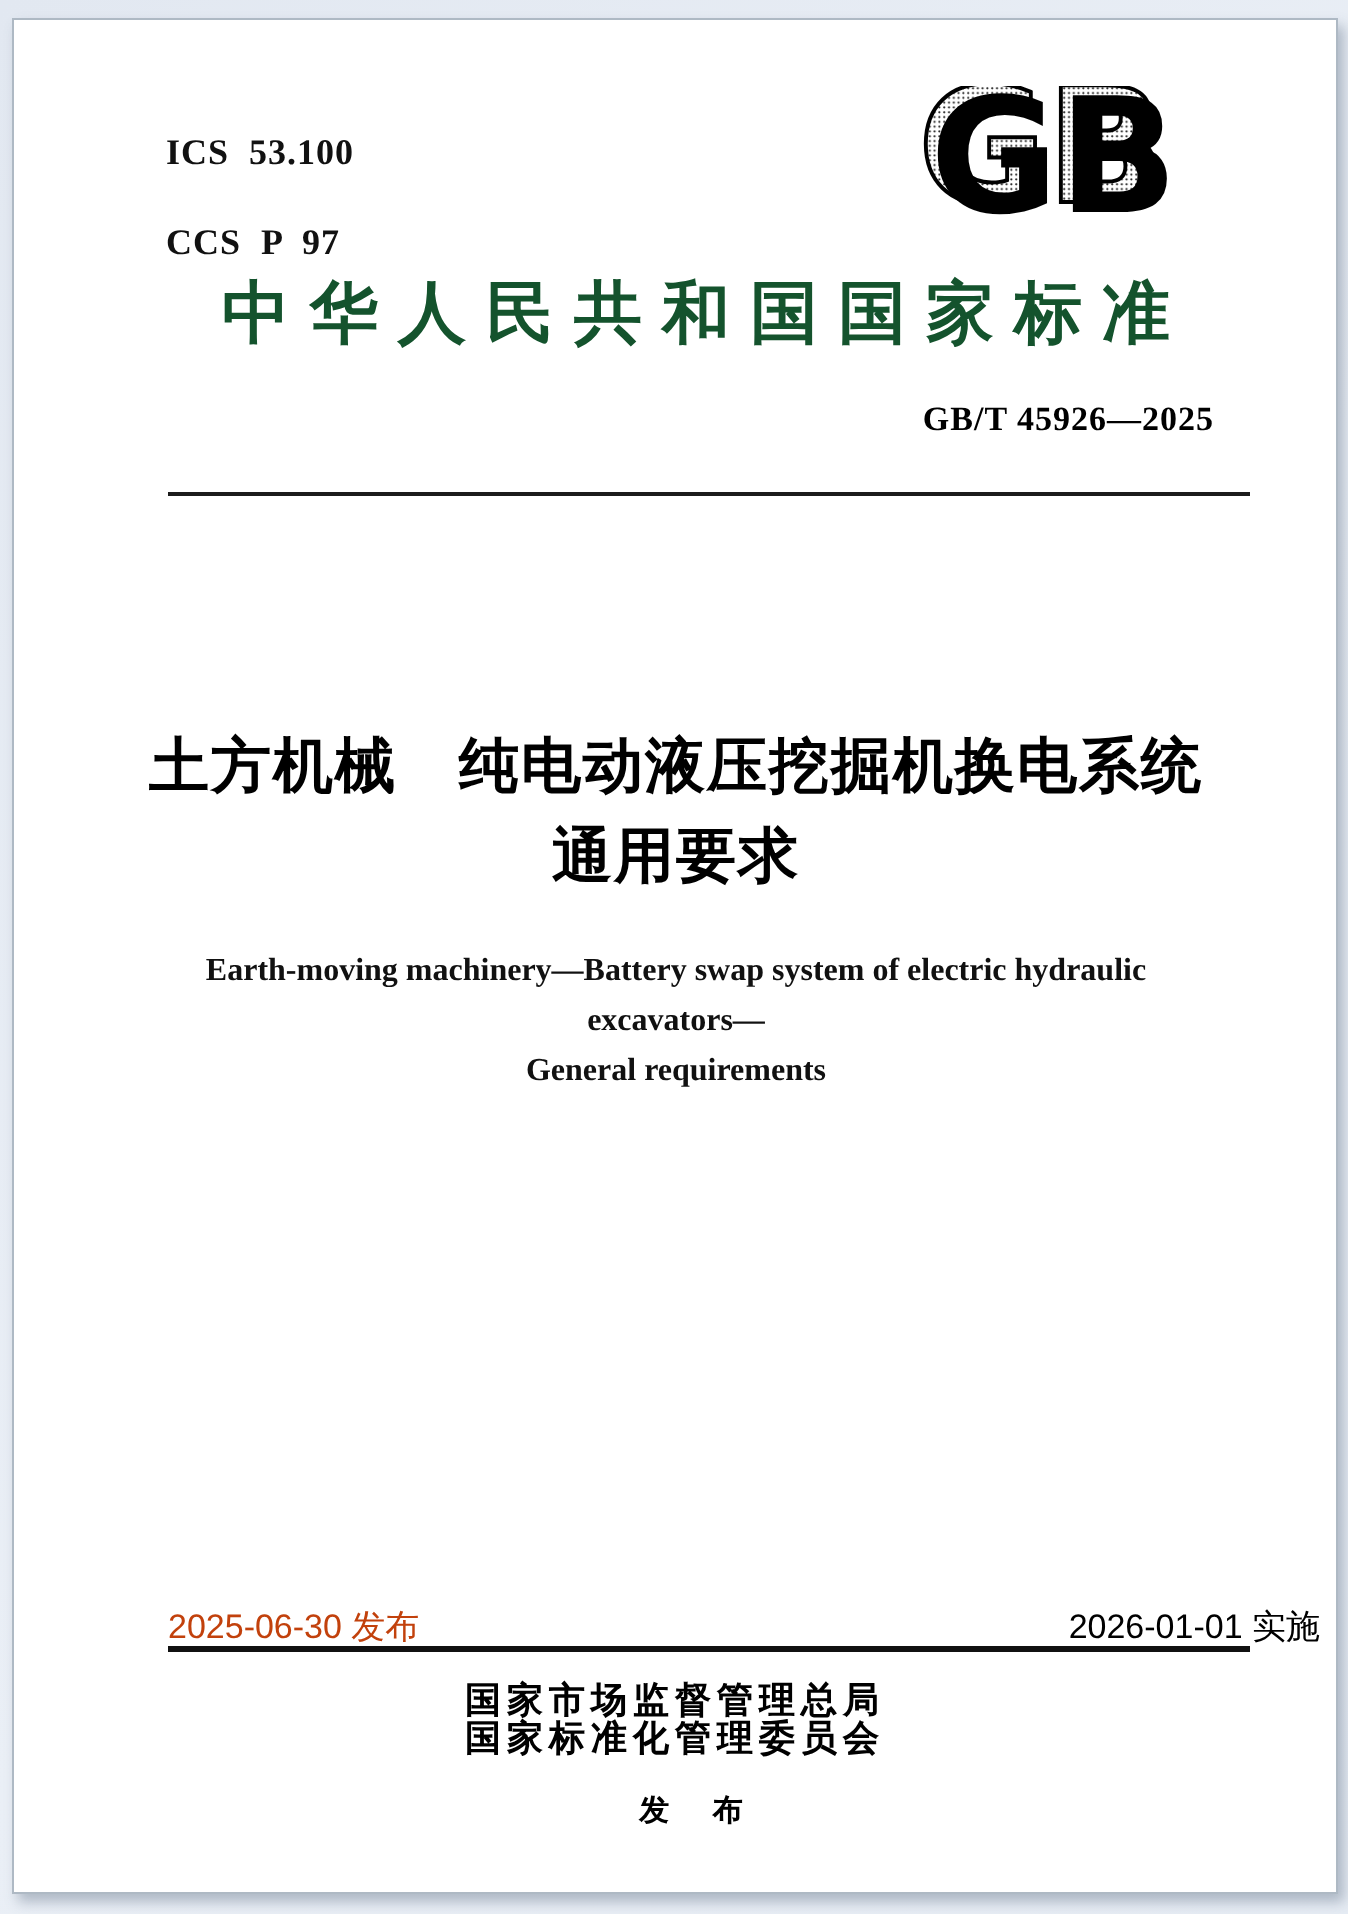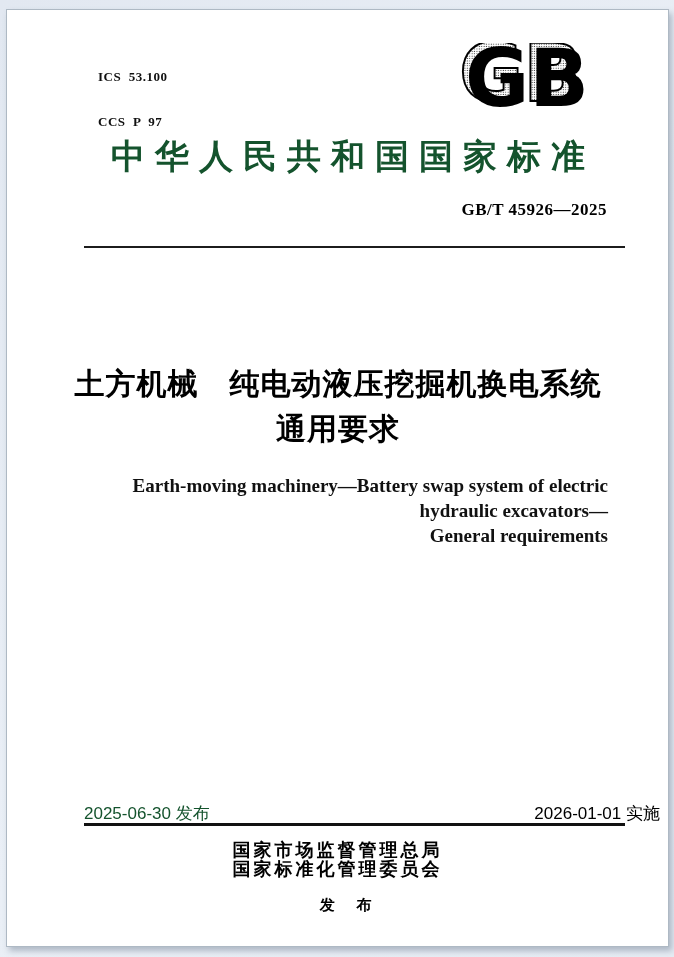--- a/index.html
+++ b/index.html
@@ -12,22 +12,22 @@
   .page{
     position:absolute;left:6px;top:9px;width:661px;height:936px;
     background:#ffffff;
     border:1px solid #aeb9c4;
     box-shadow:3px 4px 6px rgba(105,120,140,0.45);
   }
   .abs{position:absolute;}
   .ics{
     left:76px;top:29px;
     font-family:"Liberation Serif", serif;
-    font-weight:bold;font-size:13px;line-height:15px;color:#111;
-    letter-spacing:.5px;white-space:pre;margin-left:15px;
+    font-weight:bold;font-size:18px;line-height:15px;color:#111;
+    letter-spacing:.5px;white-space:pre;
   }
   .gb-logo{left:452px;top:33px;width:130px;height:68px;}
   .nat-heading{
     left:71px;top:124px;width:540px;
     font-family:"Liberation Serif", serif;
     font-weight:bold;font-size:34px;color:#14532d;
     text-align:center;letter-spacing:10px;text-indent:10px;
     white-space:nowrap;
   }
   .std-number{
@@ -42,27 +42,27 @@
   .title-cn{
     left:61px;top:351px;width:540px;
     font-family:"DejaVu Sans", sans-serif;
     font-weight:bold;font-size:30px;line-height:45px;color:#000;
     text-align:center;letter-spacing:1px;white-space:nowrap;
   }
   .title-cn .line2{display:block;}
   .title-en{
     left:61px;top:463px;width:540px;
     font-family:"Liberation Serif", serif;
-    font-weight:bold;font-size:19px;line-height:25px;color:#111;
-    text-align:right;
+    font-weight:bold;font-size:16px;line-height:25px;color:#111;
+    text-align:center;
   }
   .date-issue{
     left:77px;top:792px;
     font-family:"Liberation Sans", sans-serif;
-    font-size:17px;color:#14532d;white-space:nowrap;
+    font-size:17px;color:#c2410c;white-space:nowrap;
   }
   .date-impl{
     right:8px;top:792px;
     font-family:"Liberation Sans", sans-serif;
     font-size:17px;color:#000;white-space:nowrap;
   }
   .rule-bottom{
     left:77px;top:813px;width:541px;height:2.5px;background:#111;
   }
   .issuer-row{

